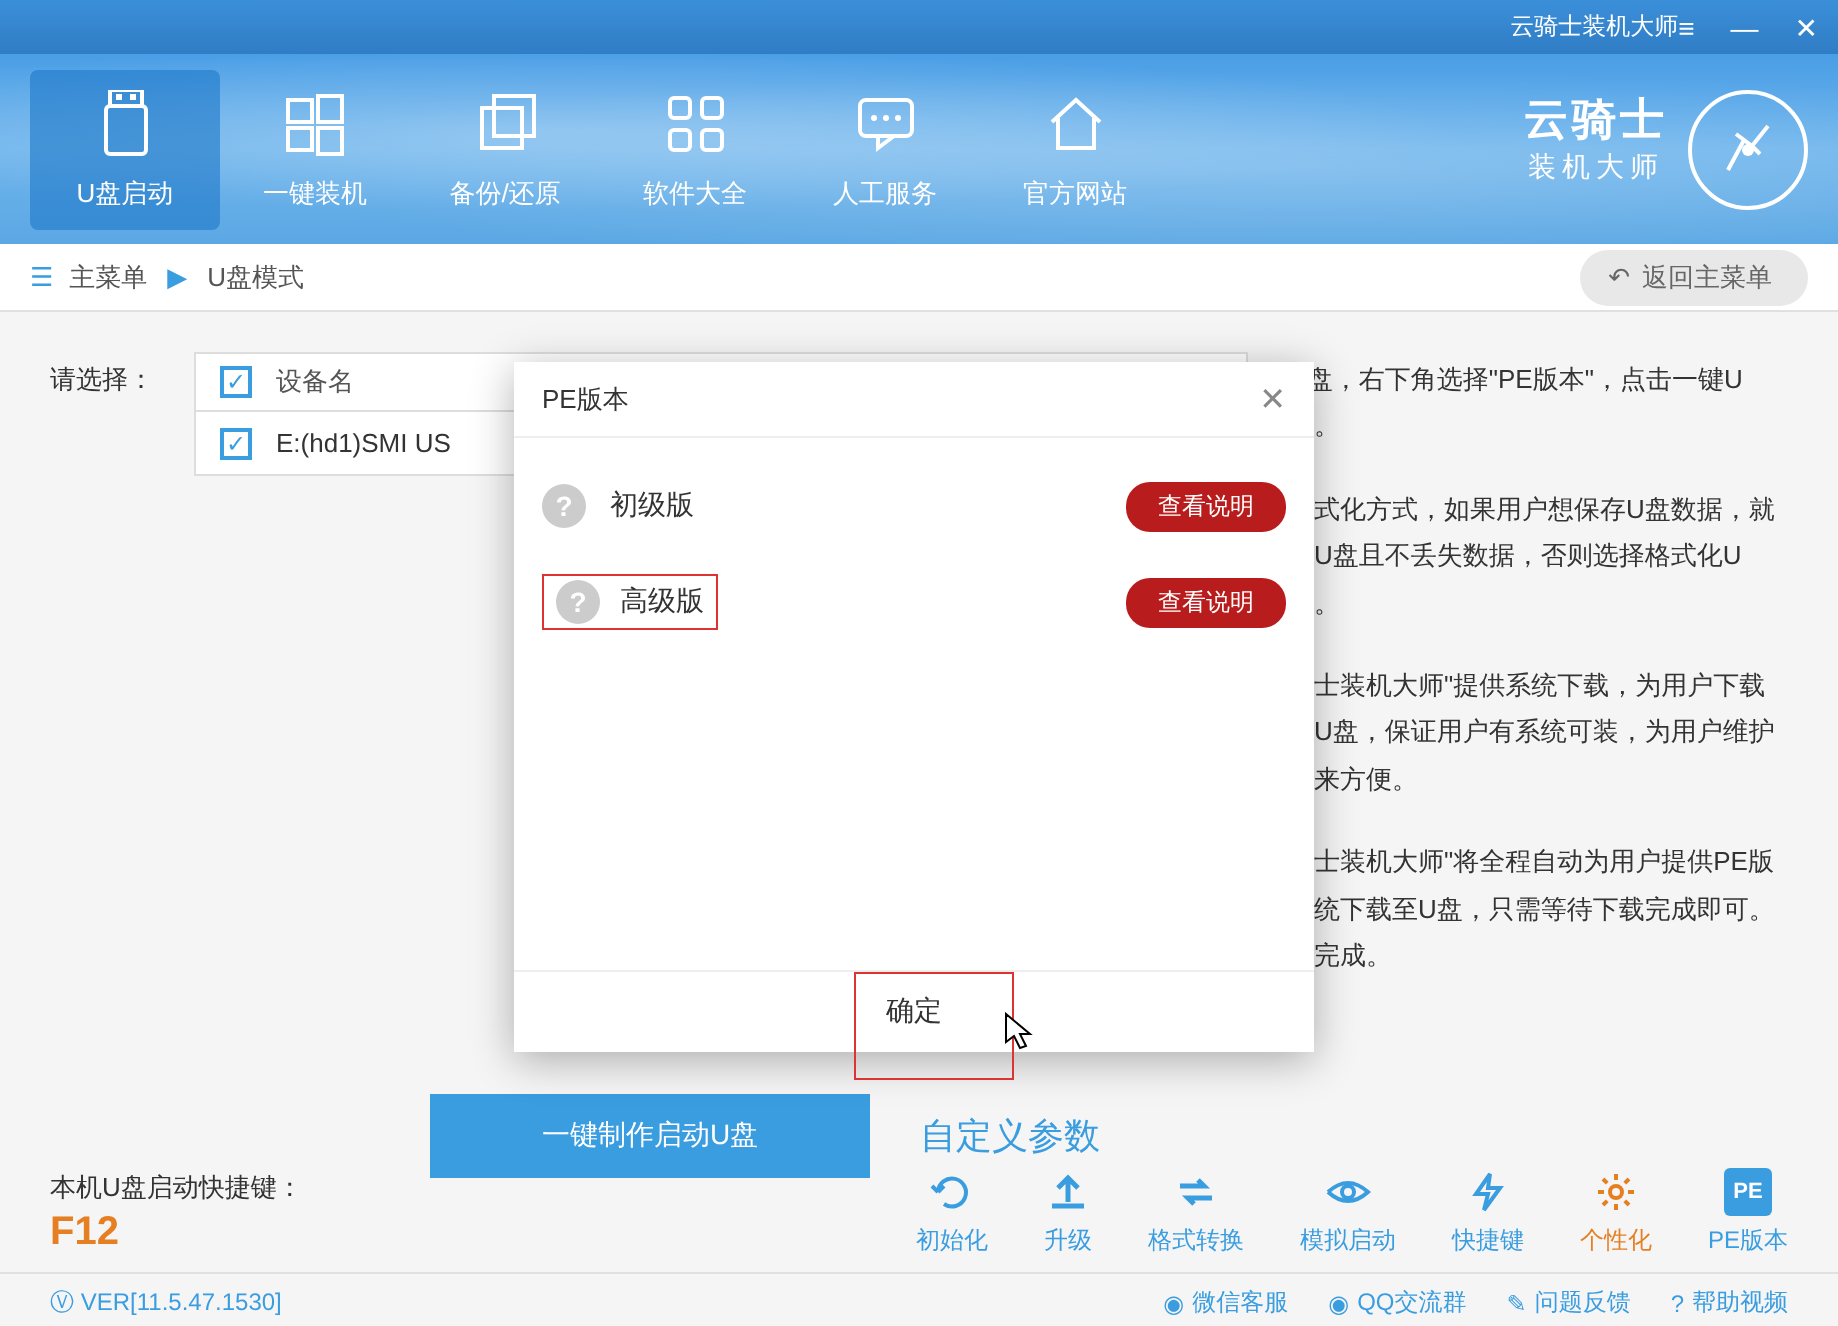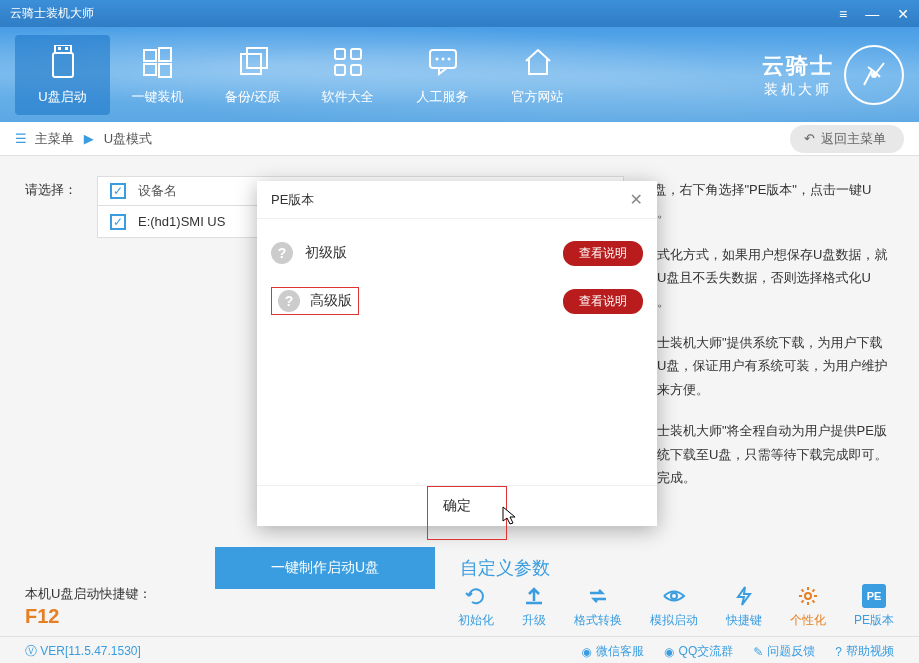--- a/index.html
+++ b/index.html
@@ -1,27 +1,27 @@
 <!DOCTYPE html>
 <html><head>
 <meta charset="utf-8">
 <style>
 * { margin: 0; padding: 0; box-sizing: border-box; font-family: "Microsoft YaHei", sans-serif; }
 body { width: 919px; height: 663px; overflow: hidden; background: #f5f5f5; }
 
-.titlebar { height: 27px; background: linear-gradient(to bottom, #3b8fd9, #2f7dc5); display: flex; align-items: center; justify-content: space-between; padding: 4px 10px; color: #fff; font-size: 12px; }
+.titlebar { height: 27px; background: linear-gradient(to bottom, #3b8fd9, #2f7dc5); display: flex; align-items: center; justify-content: flex-end; padding: 4px 10px; color: #fff; font-size: 12px; }
 .titlebar-right { display: flex; gap: 18px; align-items: center; }
 .titlebar-right span { cursor: pointer; font-size: 14px; }
 
 .toolbar { height: 95px; background: linear-gradient(to bottom, #4a9ee6, #6db4ec, #5ca8e4); display: flex; align-items: center; padding: 0 15px; position: relative; }
 .toolbar::before { content:""; position:absolute; inset:0; background: radial-gradient(ellipse at 30% 40%, rgba(255,255,255,0.25), transparent 50%), radial-gradient(ellipse at 70% 60%, rgba(255,255,255,0.2), transparent 60%); pointer-events:none;}
 .tool-item { width: 95px; height: 80px; display: flex; flex-direction: column; align-items: center; justify-content: center; color: #fff; font-size: 13px; cursor: pointer; position: relative; z-index: 1; gap: 8px; }
 .tool-item.active { background: rgba(30,120,200,0.6); border-radius: 4px; }
 .tool-icon { width: 36px; height: 36px; display: flex; align-items: center; justify-content: center; }
-.brand { margin-left: auto; display: flex; align-items: center; gap: 10px; color: #fff; z-index: 1; }
+.brand { margin-left: auto; display: flex; gap: 10px; color: #fff; z-index: 1; }
 .brand-text { display: flex; flex-direction: column; align-items: center; }
 .brand-main { font-size: 22px; font-weight: bold; letter-spacing: 2px; }
 .brand-sub { font-size: 14px; letter-spacing: 3px; }
 .brand-logo { width: 60px; height: 60px; border: 2px solid #fff; border-radius: 50%; display: flex; align-items: center; justify-content: center; }
 
 .breadcrumb { height: 34px; background: #fff; border-bottom: 1px solid #e0e0e0; display: flex; align-items: center; padding: 0 15px; font-size: 13px; color: #555; }
 .bc-icon { color: #3a9de0; margin-right: 8px; }
 .bc-sep { color: #3a9de0; margin: 0 10px; }
 .back-main { margin-left: auto; background: #e8e8e8; border-radius: 14px; padding: 5px 18px 5px 14px; display: flex; align-items: center; gap: 6px; cursor: pointer; font-size: 13px; color: #666; }
 

